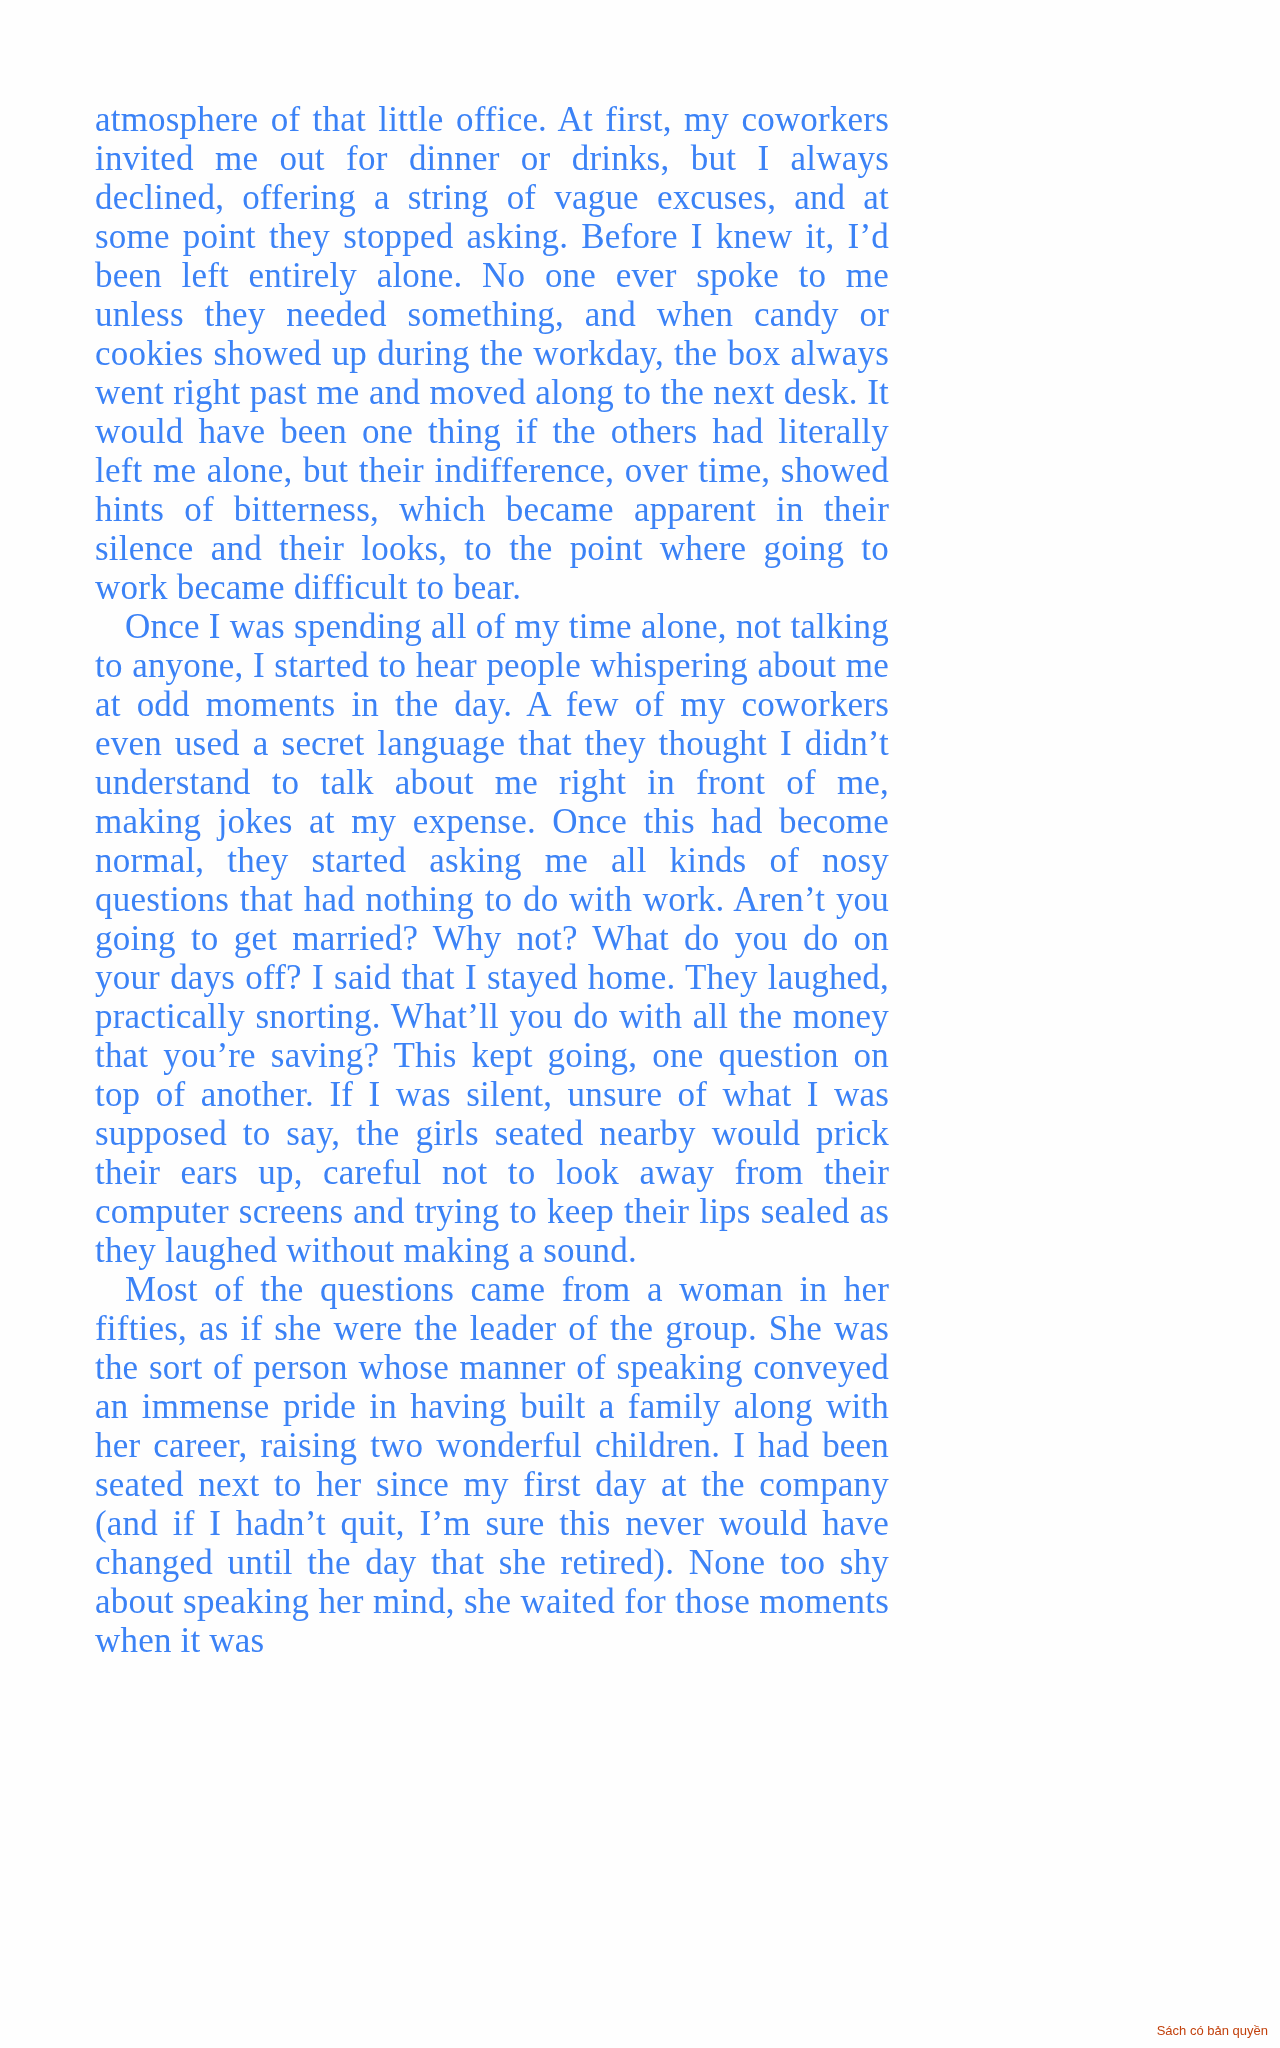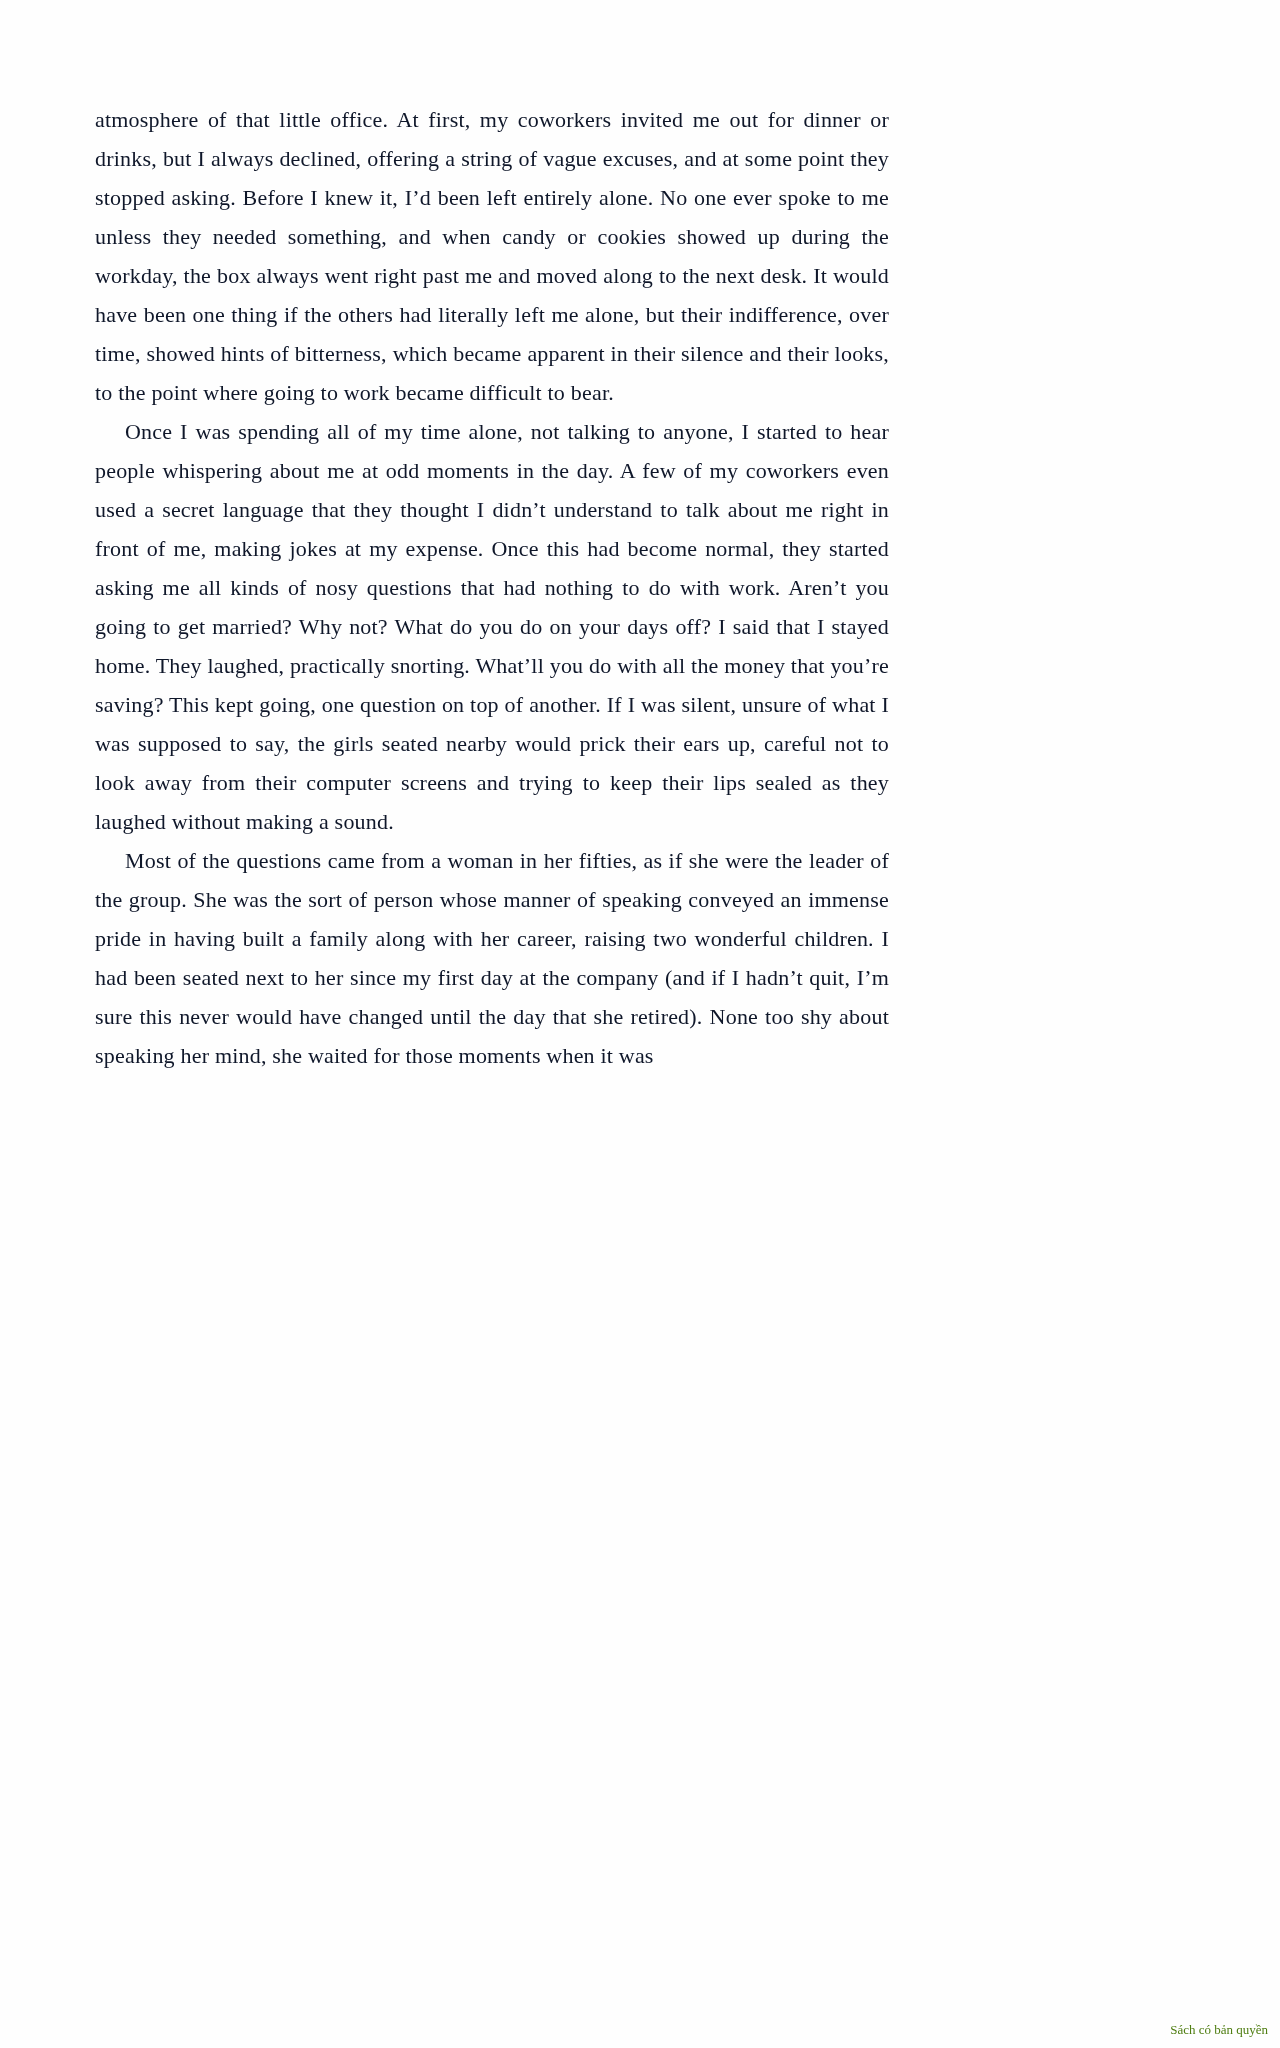--- a/index.html
+++ b/index.html
@@ -17,40 +17,40 @@
     position: absolute;
     inset: 0;
     background: #fefefe;
   }
   .text-block {
     position: absolute;
     left: 95px;
     top: 100px;
     width: 794px;
     font-family: "Liberation Serif", serif;
-    font-size: 22px;
+    font-size: 35px;
     line-height: 39px;
-    color: #0f172a;
+    color: #3b82f6;
     text-align: justify;
     letter-spacing: 0.2px;
   }
   .para {
     margin: 0;
     padding: 0;
   }
   .para.indent {
     text-indent: 30px;
   }
   .watermark {
     position: absolute;
     right: 12px;
     bottom: 10px;
-    font-family: Liberation Serif, serif;
+    font-family: Liberation Sans, sans-serif;
     font-size: 13px;
-    color: #4d7c0f;
+    color: #c2410c;
     user-select: none;
   }
 </style>
 </head>
 <body>
 
 <div class="page">
   <div class="text-block">
     <p class="para">atmosphere of that little office. At first, my coworkers invited me out for dinner or drinks, but I always declined, offering a string of vague excuses, and at some point they stopped asking. Before I knew it, I’d been left entirely alone. No one ever spoke to me unless they needed something, and when candy or cookies showed up during the workday, the box always went right past me and moved along to the next desk. It would have been one thing if the others had literally left me alone, but their indifference, over time, showed hints of bitterness, which became apparent in their silence and their looks, to the point where going to work became difficult to bear.</p>
     <p class="para indent">Once I was spending all of my time alone, not talking to anyone, I started to hear people whispering about me at odd moments in the day. A few of my coworkers even used a secret language that they thought I didn’t understand to talk about me right in front of me, making jokes at my expense. Once this had become normal, they started asking me all kinds of nosy questions that had nothing to do with work. Aren’t you going to get married? Why not? What do you do on your days off? I said that I stayed home. They laughed, practically snorting. What’ll you do with all the money that you’re saving? This kept going, one question on top of another. If I was silent, unsure of what I was supposed to say, the girls seated nearby would prick their ears up, careful not to look away from their computer screens and trying to keep their lips sealed as they laughed without making a sound.</p>

